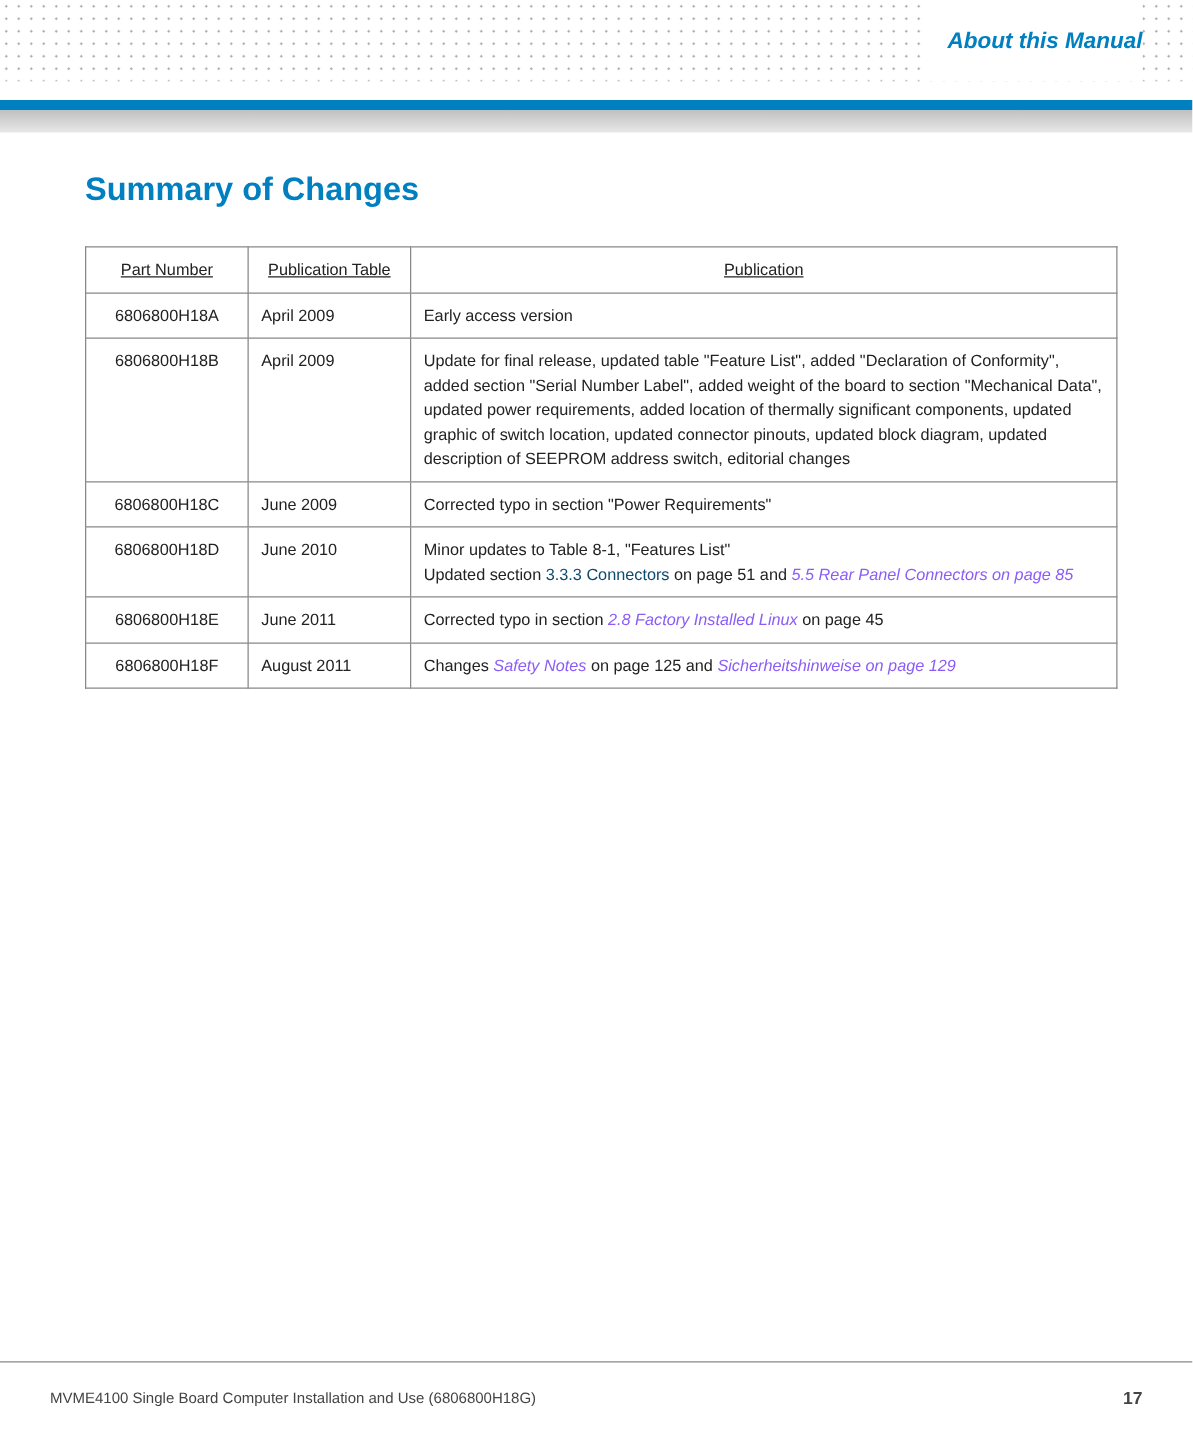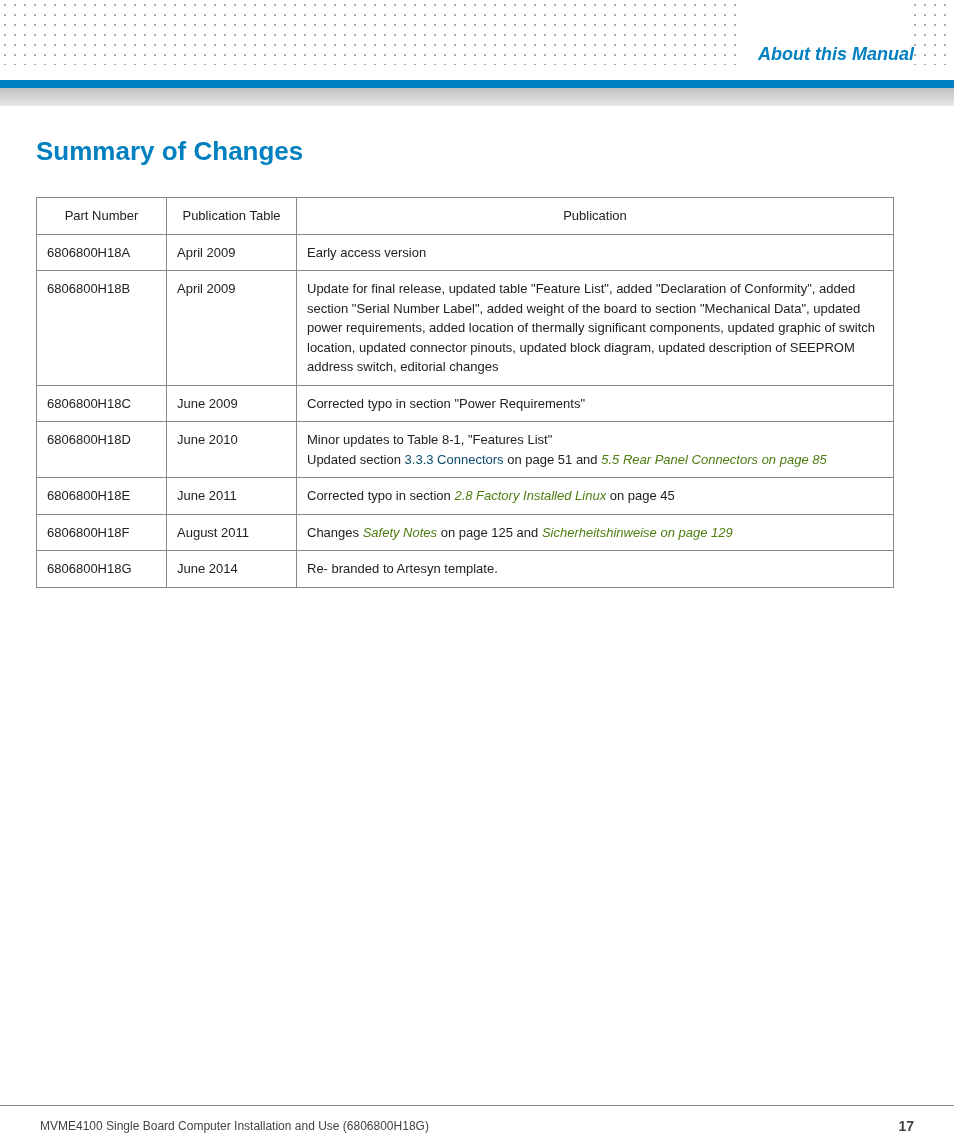--- a/index.html
+++ b/index.html
@@ -26,21 +26,21 @@
       top: 0; left: 0; right: 0;
       height: 65px;
       background-image: radial-gradient(circle, #aaa 1px, transparent 1px);
       background-size: 10px 10px;
     }
     .header-title-area {
       position: absolute;
       top: 0; right: 40px;
       height: 65px;
       display: flex;
-      align-items: flex-end;
+      align-items: center;
       background: #fff;
       padding-left: 20px;
     }
     .header-title {
       font-size: 18px;
       font-weight: bold;
       color: #0080c0;
       font-style: italic;
     }
     .blue-bar {
@@ -49,21 +49,21 @@
       width: 100%;
     }
     .gray-bar {
       height: 18px;
       background: linear-gradient(to bottom, #c0c0c0, #e8e8e8);
       width: 100%;
     }
 
     
     .page-content {
-      padding: 30px 60px 60px 36px;
+      padding: 30px 60px 60px 68px;
     }
 
     .section-title {
       font-size: 26px;
       font-weight: bold;
       color: #0080c0;
       margin-bottom: 30px;
     }
 
     
@@ -77,47 +77,49 @@
     .changes-table td {
       border: 1px solid #888;
       padding: 8px 10px;
       vertical-align: top;
       font-size: 13px;
       line-height: 1.5;
     }
     .changes-table th {
       font-weight: normal;
       background: #fff;
+      text-decoration: underline;
     }
     .changes-table td:first-child {
       width: 130px;
       white-space: nowrap;
+      text-align: center;
     }
     .changes-table td:nth-child(2) {
       width: 130px;
       white-space: nowrap;
     }
     .changes-table td:nth-child(3) {
       width: auto;
     }
     .link-text {
       color: #0c4a6e;
     }
     .link-italic {
-      color: #4d7c0f;
+      color: #8b5cf6;
       font-style: italic;
     }
 
     
     .footer {
       position: absolute;
       bottom: 0;
       left: 0;
       right: 0;
-      height: 40px;
+      height: 56px;
       border-top: 1px solid #888;
       display: flex;
       align-items: center;
       justify-content: space-between;
       padding: 0 40px;
       font-size: 12px;
       color: #444;
     }
     .footer-page {
       font-weight: bold;
@@ -188,25 +190,20 @@
       </tr>
 
       <tr>
         <td>6806800H18F</td>
         <td>August 2011</td>
         <td>
           <span>Changes </span><span class="link-italic"><span>Safety Notes</span></span><span> on page 125</span><span> and </span><span class="link-italic"><span>Sicherheitshinweise on page 129</span></span>
         </td>
       </tr>
 
-      <tr>
-        <td>6806800H18G</td>
-        <td>June 2014</td>
-        <td>Re- branded to Artesyn template.</td>
-      </tr>
     </tbody>
   </table>
 </div>
 
 <div class="footer">
   <span>MVME4100 Single Board Computer Installation and Use (6806800H18G)</span>
   <span class="footer-page">17</span>
 </div>
 
 </body></html>

